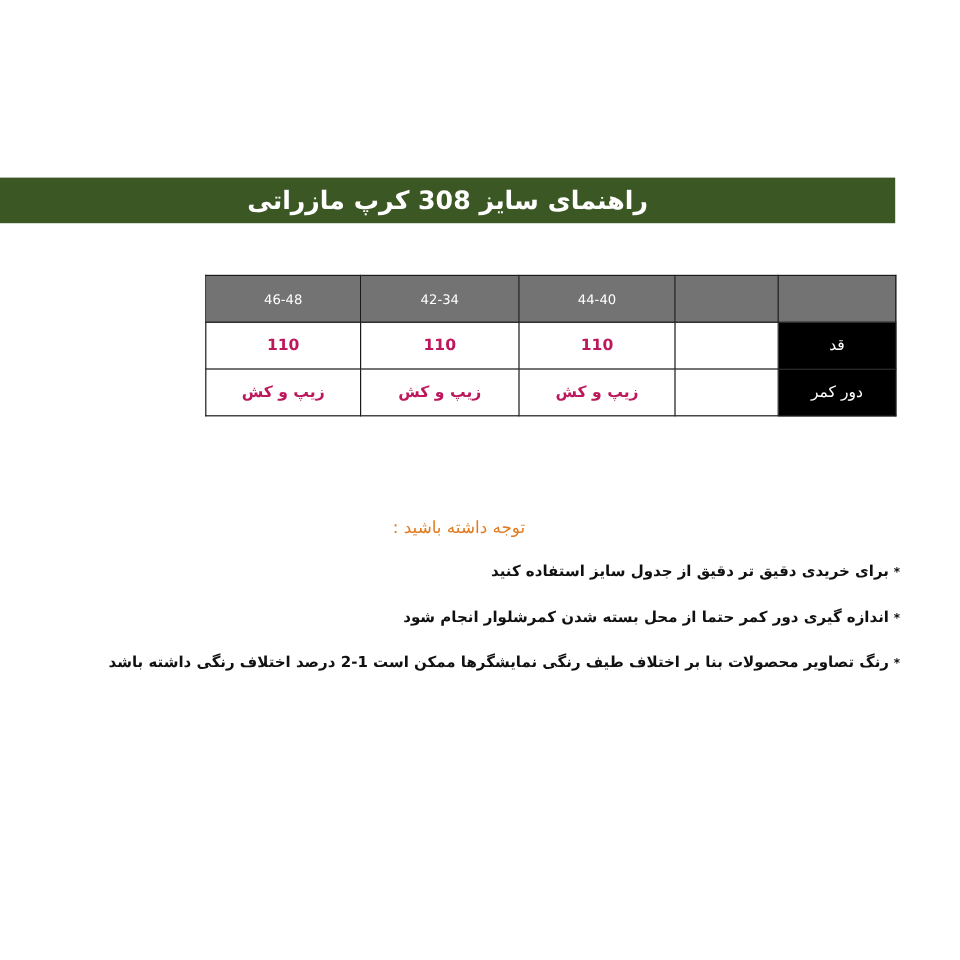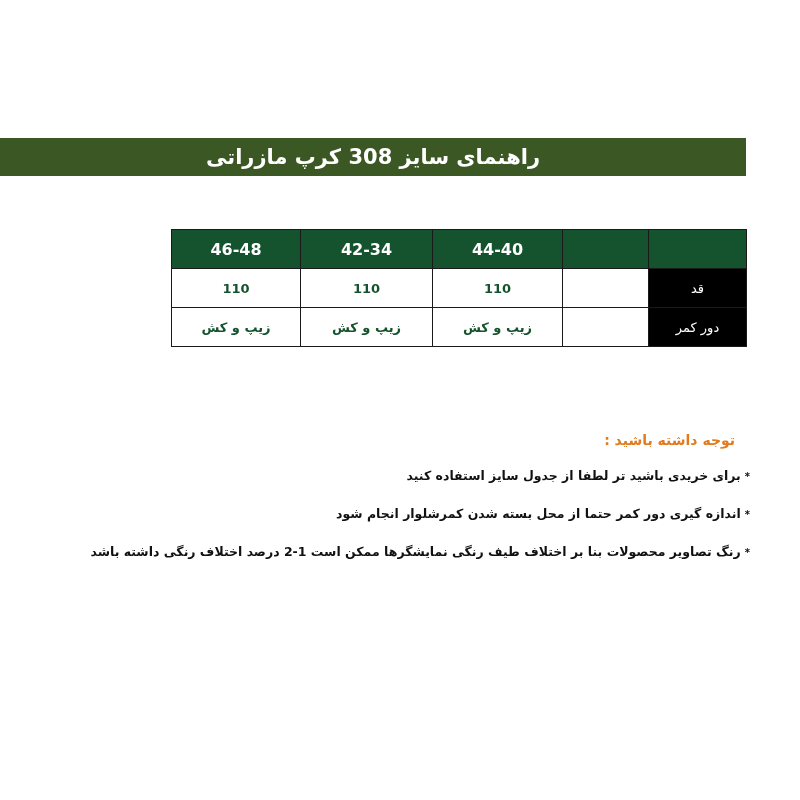--- a/index.html
+++ b/index.html
@@ -1,39 +1,39 @@
 <!DOCTYPE html>
 <html><head>
 <meta charset="utf-8">
 <style>
   html, body { margin: 0; padding: 0; }
   body {
     width: 800px; height: 800px; background: #ffffff; position: relative; overflow: hidden;
     font-family: "DejaVu Sans", sans-serif;
   }
   .title-bar {
-    position: absolute; left: 0; top: 138px; width: 746px; height: 38px;
+    position: absolute; left: 0; top: 148px; width: 746px; height: 38px;
     background: #3b5723; color: #ffffff;
     display: flex; align-items: center; justify-content: center;
     font-weight: bold; font-size: 21px; direction: rtl;
   }
   table.size-table {
     position: absolute; left: 171px; top: 229px; width: 575px;
     border-collapse: collapse; table-layout: fixed;
   }
   table.size-table td {
     border: 1px solid #1a1a1a; height: 38px; text-align: center; vertical-align: middle;
-    font-size: 13px; font-weight: bold; color: #14532d; padding: 0;
+    font-size: 13px; font-weight: bold; color: #be185d; padding: 0;
   }
-  table.size-table tr.header td { background: #14532d; color: #ffffff; font-weight: bold; font-size: 16px; }
+  table.size-table tr.header td { background: #737373; color: #ffffff; font-weight: normal; font-size: 11px; }
   table.size-table td.row-label { background: #000000; color: #ffffff; font-weight: normal; direction: rtl; }
   td.rtl { direction: rtl; }
   .notes { position: absolute; right: 50px; top: 432px; width: 720px; direction: rtl; }
   .notes-title {
-    color: #e07b1f; font-weight: bold; font-size: 14px; margin: 0 15px 20px 0; text-align: right;
+    color: #e07b1f; font-weight: normal; font-size: 14px; margin: 0 15px 20px 0; text-align: center;
   }
   .note {
     font-size: 12.5px; font-weight: bold; color: #111; text-align: right; height: 38px; line-height: 16px;
     white-space: nowrap;
   }
   .note .bullet { margin-left: 4px; font-size: 10px; }
 </style>
 </head>
 <body>
 
@@ -69,16 +69,16 @@
     <td class="rtl">زیپ و کش</td>
     <td class="rtl">زیپ و کش</td>
     <td></td>
     <td class="row-label">دور کمر</td>
   </tr>
 </tbody>
   </table>
 
 <div class="notes">
   <div class="notes-title">توجه داشته باشید :</div>
-  <div class="note"><span class="bullet">*</span><span>برای خریدی باشید تر لطفا از جدول سایز استفاده کنید</span></div>
+  <div class="note"><span class="bullet">*</span><span>برای خریدی دقیق تر دقیق از جدول سایز استفاده کنید</span></div>
   <div class="note"><span class="bullet">*</span><span>اندازه گیری دور کمر حتما از محل بسته شدن کمرشلوار انجام شود</span></div>
   <div class="note"><span class="bullet">*</span><span>رنگ تصاویر محصولات بنا بر اختلاف  طیف رنگی نمایشگرها ممکن است 1-2 درصد اختلاف رنگی داشته باشد</span></div>
 </div>
 
 </body></html>

